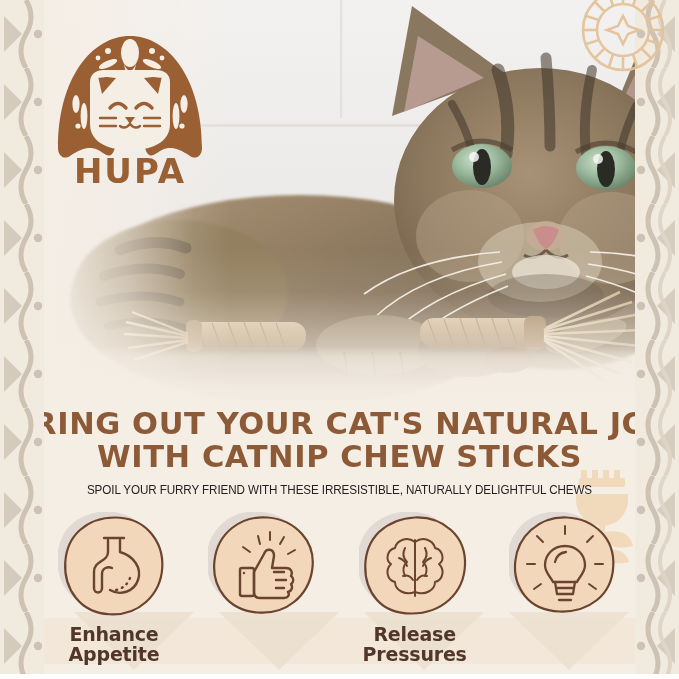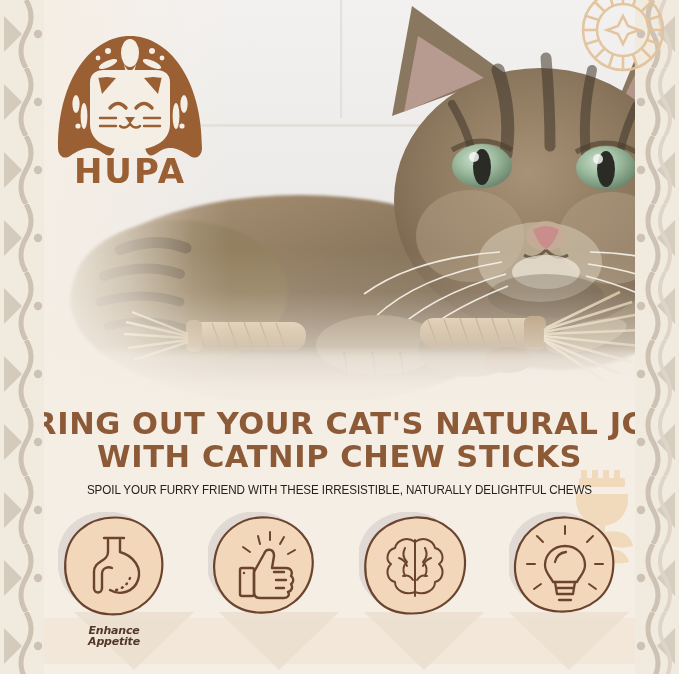--- a/index.html
+++ b/index.html
@@ -165,27 +165,26 @@
   }
   .feature-blob {
     width: 112px;
     height: 106px;
     position: relative;
   }
   .feature-label {
     margin-top: 7px;
     color: #51372a;
     font-family: "DejaVu Sans", sans-serif;
-    font-size: 11px;
+    font-size: 19px;
     font-weight: bold;
     line-height: 1.03;
     text-align: center;
     white-space: pre-line;
     letter-spacing: -0.2px;
-    font-style: italic;
   }
 </style>
 </head>
 <body>
 
 <div id="poster">
 
   <div class="photo-wrap">
     <svg class="photo-svg" viewBox="0 0 679 400" preserveAspectRatio="xMidYMid slice">
       <defs>
@@ -556,20 +555,22 @@
                      C76 78 66 84 56 80"></path>
             <path d="M46 36 q-4 8 2 14 q-6 6 -2 14"></path>
             <path d="M66 36 q4 8 -2 14 q6 6 2 14"></path>
             <path d="M40 46 q6 2 8 8"></path>
               <path d="M72 46 q-6 2 -8 8"></path>
             <path d="M44 64 q6 -2 10 4"></path>
               <path d="M68 64 q-6 -2 -10 4"></path>
           </g>
         </svg>
       </div>
+      <div class="feature-label">Release
+Pressures</div>
     </div>
 
     <div class="feature">
       <div class="feature-blob">
         <svg viewBox="0 0 112 106" width="112" height="106">
           <path d="M22 18 C42 0 74 2 92 20 C110 38 108 72 88 88 C68 104 32 104 16 84 C0 64 4 34 22 18 Z" fill="#cfc9c4" opacity="0.55" transform="translate(-8,-6)"></path>
           <path d="M22 18 C42 0 74 2 92 20 C110 38 108 72 88 88 C68 104 32 104 16 84 C0 64 4 34 22 18 Z" fill="#f3d7ba" stroke="#6b4430" stroke-width="2.2"></path>
           <g stroke="#6b4430" stroke-width="2.3" fill="none" stroke-linecap="round" stroke-linejoin="round">
             <path d="M56 34 C44 34 36 43 36 53 C36 61 42 65 44 70 L68 70 C70 65 76 61 76 53
                      C76 43 68 34 56 34 Z"></path>

